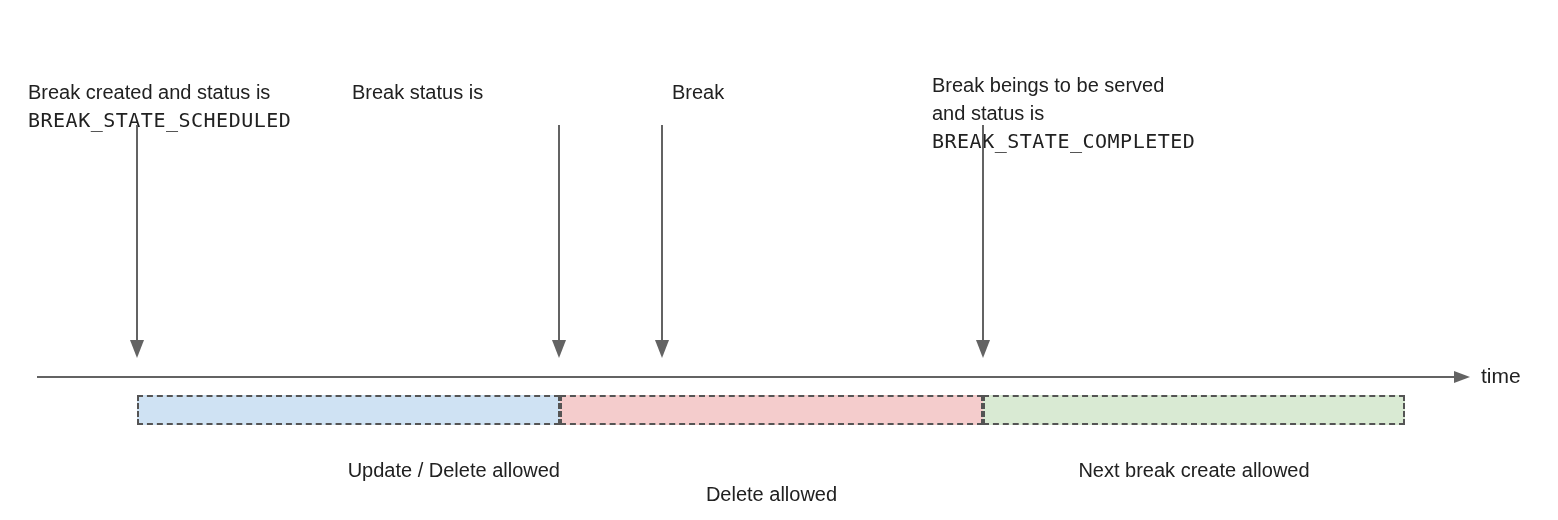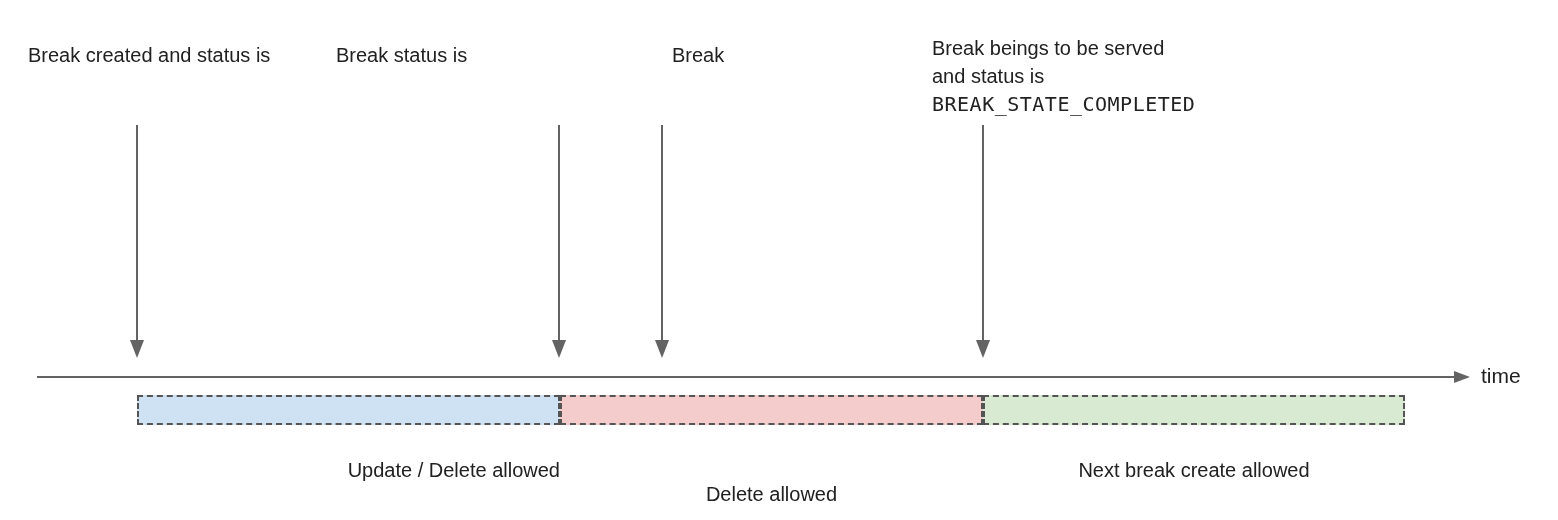--- a/index.html
+++ b/index.html
@@ -4,21 +4,21 @@
 <style>
   html,body{margin:0;padding:0;background:#ffffff;}
   .canvas{
     position:relative;
     width:1558px;height:520px;
     background:#ffffff;
     font-family:"Liberation Sans", sans-serif;
     color:#212121;
     overflow:hidden;
   }
-  .annotation{position:absolute;line-height:28px;font-size:20px;white-space:nowrap;}
+  .annotation{position:absolute;line-height:28px;font-size:20px;white-space:nowrap;margin-top:37px;}
   .sans{font-family:"Liberation Sans", sans-serif;}
   .mono{font-family:"DejaVu Sans Mono","Liberation Mono",monospace;font-size:20px;letter-spacing:.5px;}
   .down-arrow{position:absolute;top:125px;width:14px;height:233px;}
   .down-arrow .shaft{position:absolute;left:6px;top:0;width:2px;height:217px;background:#636363;}
   .down-arrow .head{
     position:absolute;left:0;bottom:0;width:0;height:0;
     border-left:7px solid transparent;border-right:7px solid transparent;
     border-top:18px solid #636363;
   }
   .timeline-line{position:absolute;left:37px;top:376px;width:1419px;height:2px;background:#636363;}
@@ -37,23 +37,24 @@
   .lbl-2{left:560px;width:423px;margin-top:24px;}
   .lbl-3{left:983px;width:422px;}
 </style>
 </head>
 <body>
 
 <div class="canvas">
 
   <div class="annotation" style="left:28px;top:41px">
     <div class="sans">Break created and status is</div>
+    <div class="mono">BREAK_STATE_SCHEDULED</div>
   </div>
 
-  <div class="annotation" style="left:336px;top:41px">
+  <div class="annotation" style="left:352px;top:41px">
     <div class="sans">Break status is</div>
   </div>
 
   <div class="annotation" style="left:672px;top:41px">
     <div class="sans">Break</div>
   </div>
 
   <div class="annotation" style="left:932px;top:34px">
     <div class="sans">Break beings to be served</div>
     <div class="sans">and status is</div>

